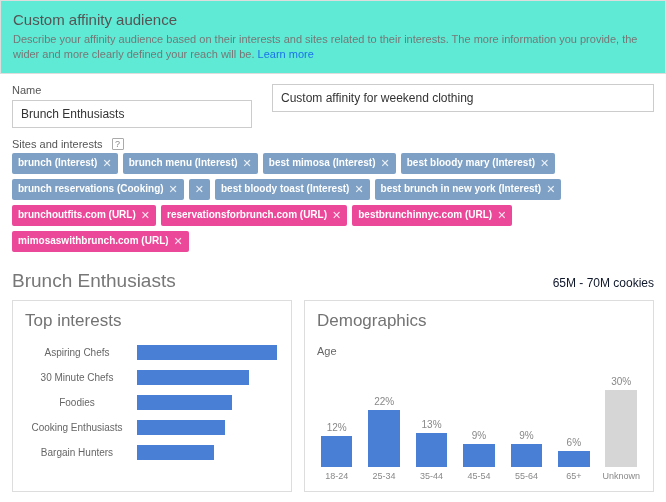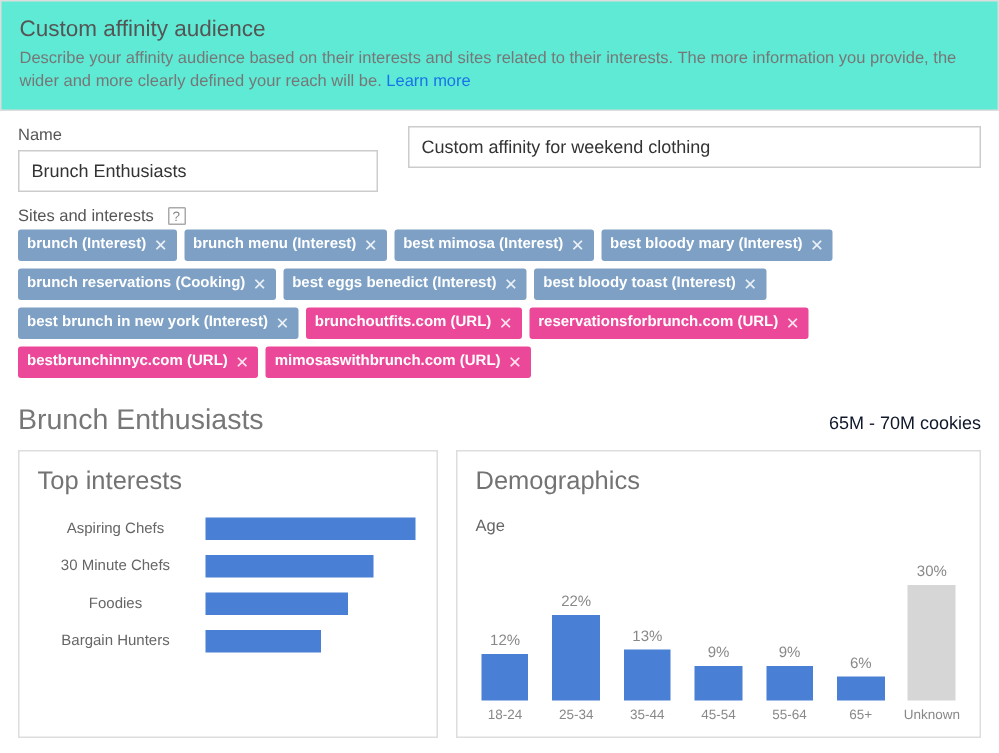--- a/index.html
+++ b/index.html
@@ -82,21 +82,20 @@
       </div>
       <div class="chip interest">
         <span>best bloody mary (Interest)</span>
         <span class="x">✕</span>
       </div>
       <div class="chip interest">
         <span>brunch reservations (Cooking)</span>
         <span class="x">✕</span>
       </div>
       <div class="chip interest">
-        <span>best eggs benedict (Interest)</span>
         <span class="x">✕</span>
       </div>
       <div class="chip interest">
         <span>best bloody toast (Interest)</span>
         <span class="x">✕</span>
       </div>
       <div class="chip interest">
         <span>best brunch in new york (Interest)</span>
         <span class="x">✕</span>
       </div>
@@ -132,20 +131,24 @@
             <div class="ti-label">Aspiring Chefs</div>
             <div class="ti-bar" style="width: 140px;"></div>
           </div>
           <div class="ti-row">
             <div class="ti-label">30 Minute Chefs</div>
             <div class="ti-bar" style="width: 112px;"></div>
           </div>
           <div class="ti-row">
             <div class="ti-label">Foodies</div>
             <div class="ti-bar" style="width: 95.2px;"></div>
+          </div>
+          <div class="ti-row">
+            <div class="ti-label">Cooking Enthusiasts</div>
+            <div class="ti-bar" style="width: 88.2px;"></div>
           </div>
           <div class="ti-row">
             <div class="ti-label">Bargain Hunters</div>
             <div class="ti-bar" style="width: 77px;"></div>
           </div>
         </div>
     </div>
     <div class="card card-demo">
       <div class="card-title">Demographics</div>
       <div class="demo-sub">Age</div>

